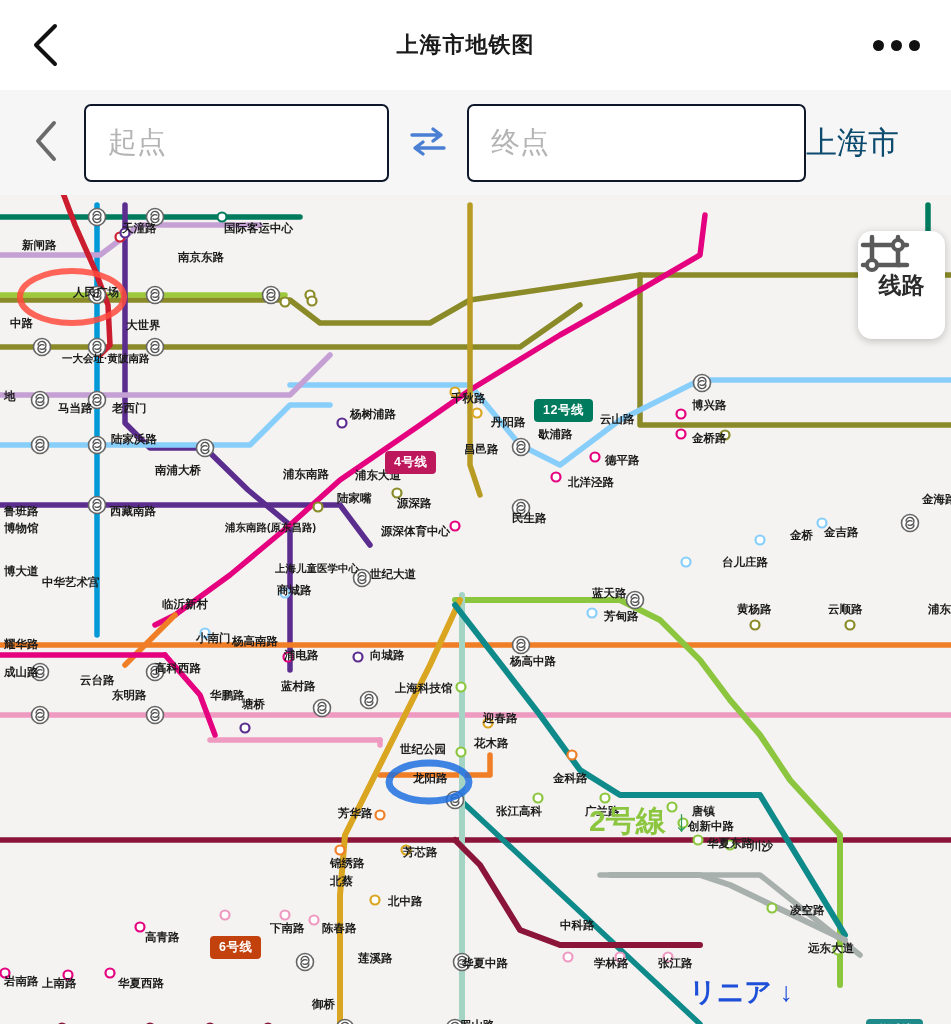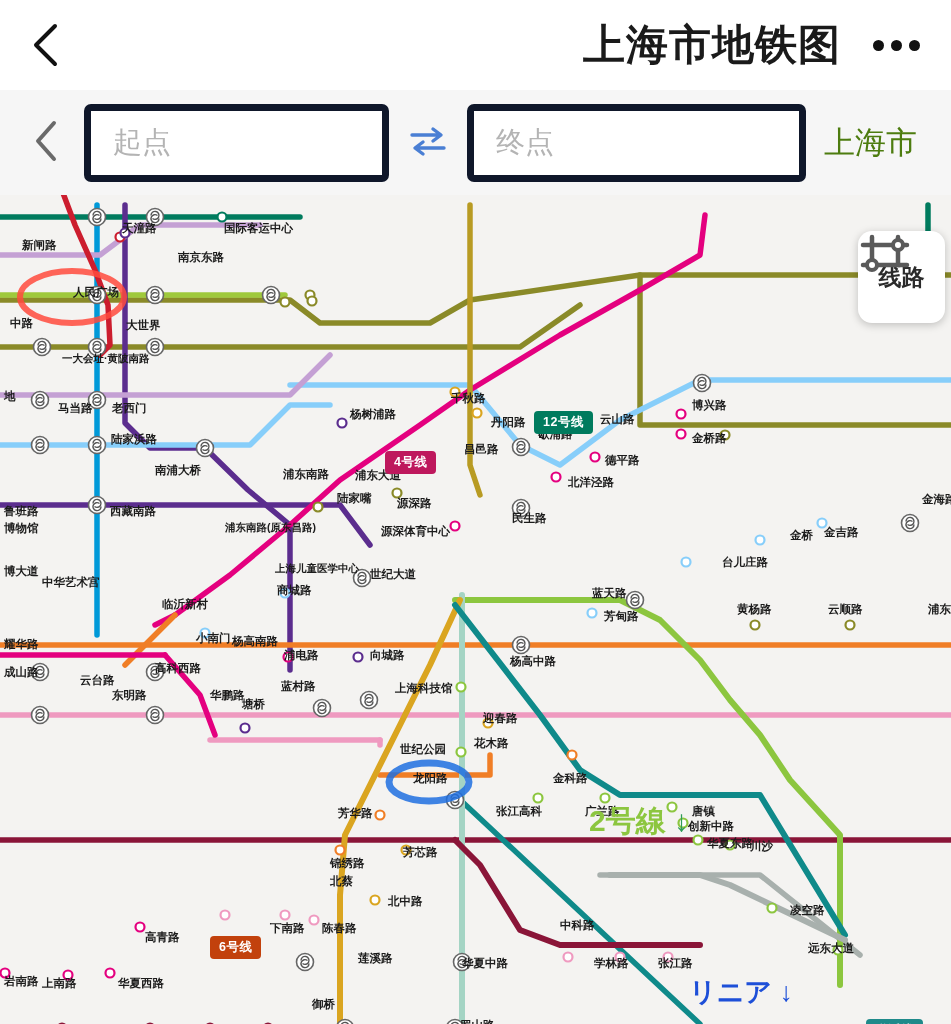--- a/index.html
+++ b/index.html
@@ -5,55 +5,55 @@
   * { margin:0; padding:0; box-sizing:border-box; }
   html,body { width:951px; height:1024px; overflow:hidden;
               font-family:"Liberation Sans","DejaVu Sans",sans-serif;
               background:#f4f4f2; }
 
   
   .navbar{position:absolute;left:0;top:0;width:951px;height:90px;background:#fff;
           display:flex;align-items:center;}
   .nav-back{width:90px;height:90px;display:flex;align-items:center;justify-content:center;cursor:pointer;}
   .nav-back svg{display:block;}
-  .nav-title{flex:1;text-align:right;font-size:42px;font-weight:bold;color:#1a1a1a;letter-spacing:1px;}
+  .nav-title{flex:1;text-align:center;font-size:22px;font-weight:bold;color:#1a1a1a;letter-spacing:1px;}
   .nav-more{width:110px;height:90px;display:flex;align-items:center;justify-content:center;gap:7px;cursor:pointer;}
   .nav-more i{display:block;width:11px;height:11px;border-radius:50%;background:#111;}
 
   
   .searchbar{position:absolute;left:0;top:90px;width:951px;height:105px;background:#f6f6f6;
              display:flex;align-items:center;padding:0 8px;}
   .sb-back{width:76px;height:105px;display:flex;align-items:center;justify-content:center;cursor:pointer;}
-  .sb-field{height:78px;background:#fff;border:7px solid #0f172a;border-radius:7px;
+  .sb-field{height:78px;background:#fff;border:2px solid #0f172a;border-radius:7px;
             display:flex;align-items:center;padding:0 22px;}
   .sb-from{width:305px;}
   .sb-to{width:339px;}
   .sb-field span{font-size:29px;color:#b4b4b4;}
   .sb-swap{width:78px;height:105px;display:flex;align-items:center;justify-content:center;cursor:pointer;}
-  .sb-city{flex:1;text-align:center;font-size:31px;color:#4d7c0f;cursor:pointer;padding-right:8px;}
+  .sb-city{flex:1;font-size:31px;color:#0c4a6e;cursor:pointer;padding-right:8px;}
 
   
   .map{position:absolute;left:0;top:195px;width:951px;height:829px;background:#f4f3f1;overflow:hidden;}
   .map svg{position:absolute;left:0;top:0;}
 
   
   .lbl{font-family:"Liberation Sans","DejaVu Sans",sans-serif;font-size:11.5px;fill:#1b1b1b;font-weight:bold;}
   .lbl-sm{font-size:10.5px;}
 
   
   .badge{position:absolute;border-radius:4px;color:#fff;font-size:12.5px;font-weight:bold;
          padding:3px 9px;white-space:nowrap;letter-spacing:.5px;}
 
   
   .anno{position:absolute;font-weight:bold;white-space:nowrap;}
   .anno-line2{font-size:30px;color:#8cc63f;}
   .anno-linear{font-size:27px;color:#1d4fd8;}
 
   
-  .fab{position:absolute;right:6px;top:36px;width:87px;height:92px;background:#fff;border-radius:14px;
+  .fab{position:absolute;right:6px;top:36px;width:87px;height:108px;background:#fff;border-radius:14px;
        box-shadow:0 2px 9px rgba(0,0,0,.22);display:flex;flex-direction:column;
        align-items:center;justify-content:center;cursor:pointer;}
   .fab-label{font-size:23px;font-weight:bold;color:#2b2b2b;margin-top:1px;}
 </style>
 </head>
 <body>
 
 <div class="navbar">
   <div class="nav-back">
     <span>
@@ -394,21 +394,21 @@
   </svg>
 
   <svg width="951" height="829" viewBox="0 0 951 829" style="pointer-events:none;">
     <ellipse cx="72" cy="102" rx="52" ry="26" fill="none" stroke="#ff4a3d" stroke-width="6" opacity=".85"></ellipse>
     <ellipse cx="429" cy="587" rx="40" ry="19" fill="none" stroke="#1f6fe0" stroke-width="7" opacity=".85"></ellipse>
     <ellipse cx="700" cy="938" rx="42" ry="20" fill="none" stroke="#1f6fe0" stroke-width="6" opacity=".85"></ellipse>
     <ellipse cx="874" cy="944" rx="66" ry="28" fill="none" stroke="#ff4a3d" stroke-width="6" opacity=".85"></ellipse>
   </svg>
 
   <div id="badges">
-      <div class="badge" style="left: 534px; top: 216px; background: rgb(0, 123, 94);">12号线</div>
+      <div class="badge" style="left: 534px; top: 204px; background: rgb(0, 123, 94);">12号线</div>
       <div class="badge" style="left: 385px; top: 256px; background: #be185d;">4号线</div>
       <div class="badge" style="left: 210px; top: 741px; background: #c2410c;">6号线</div>
       <div class="badge" style="left: 866px; top: 824px; background: rgb(31, 138, 138);">磁浮线</div>
     </div>
 
   <div class="anno anno-line2" style="left:589px;top:570px;margin-top:36px;">
     <span>2号線</span>
     <span style="color:#2e9b57;">↓</span>
   </div>
   <div class="anno anno-linear" style="left:689px;top:779px;">

